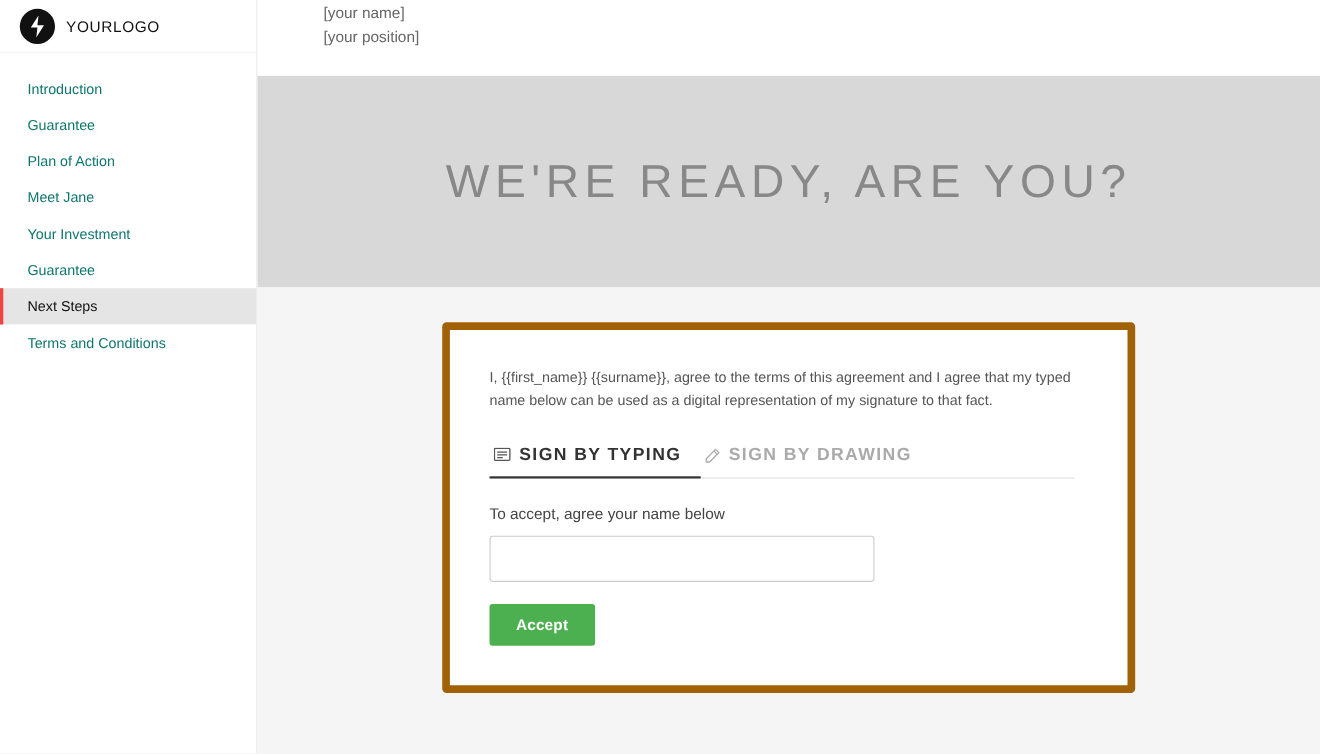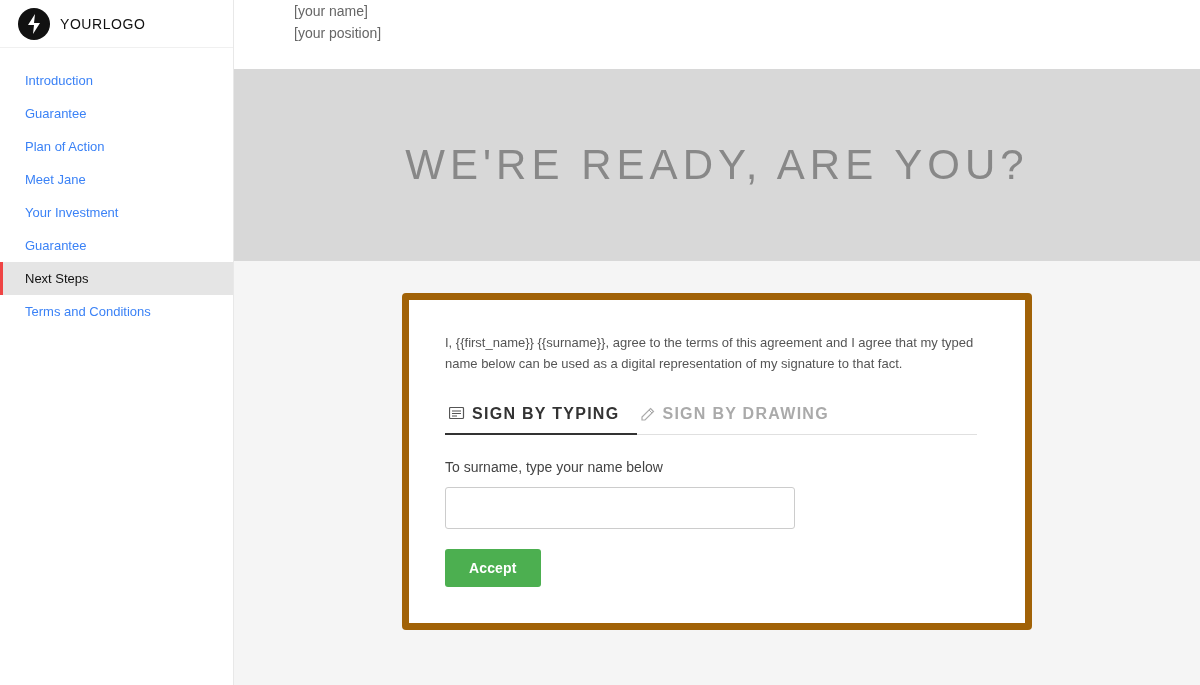--- a/index.html
+++ b/index.html
@@ -43,21 +43,21 @@
     }
     .logo-text span { font-weight: 300; }
 
     .nav-list {
       list-style: none;
       padding: 16px 0;
     }
     .nav-item {
       padding: 9px 22px;
       font-size: 13px;
-      color: #3b82f6;
+      color: #0f766e;
       cursor: pointer;
       border-left: 3px solid transparent;
     }
     .nav-item.active {
       background: #e5e5e5;
       color: #111;
       font-weight: 500;
       border-left: 3px solid #ef4444;
     }
 
@@ -242,21 +242,21 @@
             <svg width="14" height="14" viewBox="0 0 14 14" fill="none" xmlns="http://www.w3.org/2000/svg">
               <path d="M9.5 1.5 L12.5 4.5 L4 13 L1 13 L1 10 Z" stroke="#aaa" stroke-width="1.2" fill="none"></path>
               <line x1="8" y1="3" x2="11" y2="6" stroke="#aaa" stroke-width="1"></line>
             </svg>
           </span>
           <span>SIGN BY DRAWING</span>
         </div>
       </div>
 
       
-      <p class="accept-label">To surname, type your name below</p>
+      <p class="accept-label">To accept, agree your name below</p>
 
       
       <input class="name-input" type="text" placeholder="" style="">
 
       
       <button class="accept-btn">Accept</button>
 
     </div>
   </div>
 

